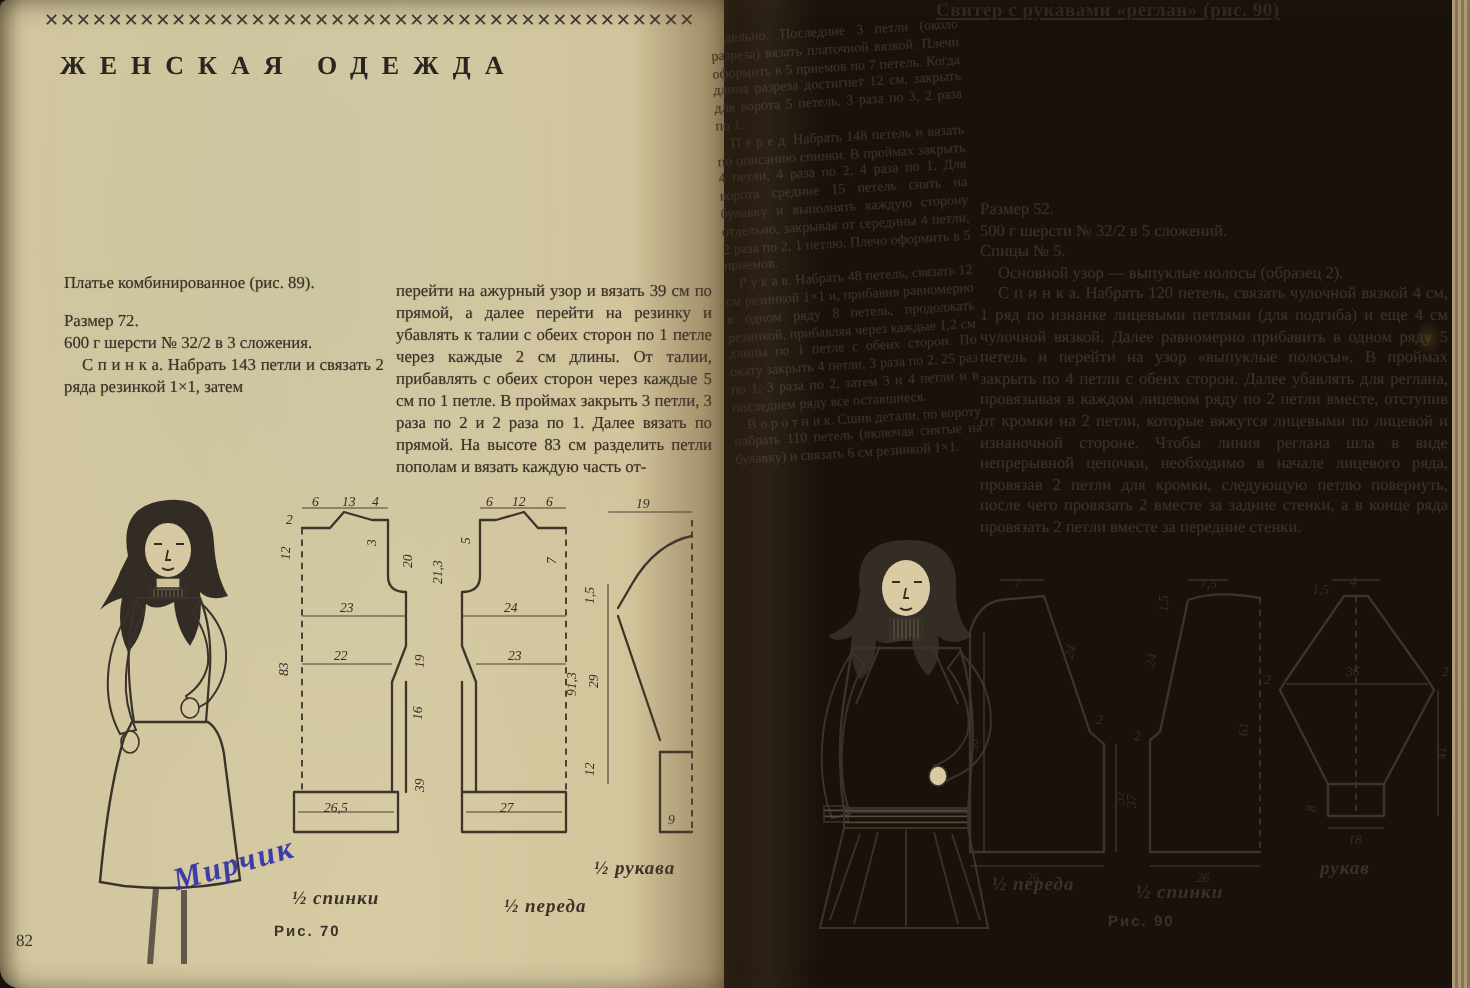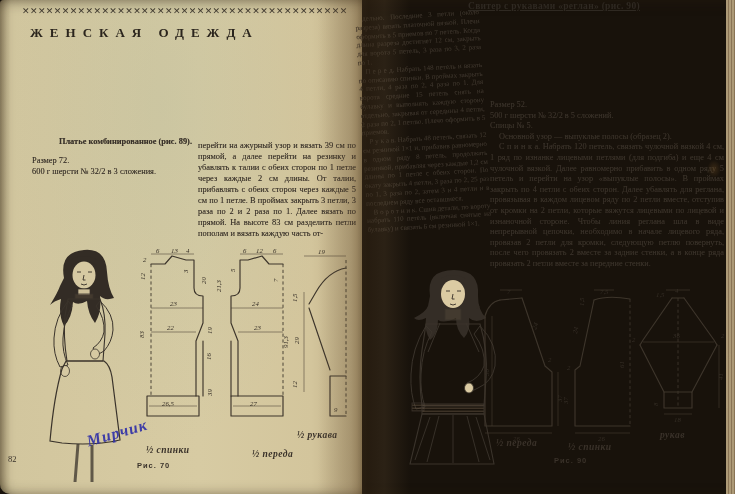--- a/index.html
+++ b/index.html
@@ -24,34 +24,34 @@
   .stain{position:absolute;border-radius:50%;pointer-events:none;}
 
   .ornament{position:absolute;left:22px;top:6px;width:326px;white-space:nowrap;overflow:hidden;
     font:bold 9px "DejaVu Sans",sans-serif;letter-spacing:.4px;color:#2d2720;opacity:.88;}
   .section-title{position:absolute;left:30px;top:25px;width:320px;margin:0;text-align:left;
     font:bold 13px "Liberation Serif",serif;letter-spacing:7px;color:#2b251d;}
   .col{position:absolute;text-align:justify;color:#38312a;
     font:8.4px/11px "Liberation Serif",serif;text-shadow:0 0 .5px rgba(70,58,44,.55);}
   .col p{margin:0;text-indent:9px;}
   .col p.noindent{text-indent:0;}
-  .art-title{font-weight:bold;text-align:right;text-indent:0 !important;margin-bottom:8px !important;}
+  .art-title{font-weight:normal;text-align:left;text-indent:0 !important;margin-bottom:8px !important;}
   #colL1{left:32px;top:136px;width:160px;}
   #colL2{left:198px;top:140px;width:158px;}
   #colR1{left:6px;top:15px;width:124px;font:7px/8.8px "Liberation Serif",serif;
     transform:rotate(-3.4deg);transform-origin:0 100%;}
   #colR1 p{text-indent:7px;}
   #colR2{left:128px;top:52px;width:234px;font:8.3px/10.6px "Liberation Serif",serif;margin-top:48px;}
   .rp-title{position:absolute;left:106px;top:1px;width:262px;margin:0;
     font:bold 9.5px "Liberation Serif",serif;color:#2f2922;letter-spacing:.3px;text-decoration:underline;}
 
   .figure{position:absolute;}
   .dglabel{position:absolute;font:italic bold 9.5px "Liberation Serif",serif;color:#3a322a;letter-spacing:.5px;}
   .figcap{position:absolute;font:bold 7.5px "Liberation Sans",sans-serif;letter-spacing:1px;color:#3a322a;}
-  .pagenum{position:absolute;left:8px;top:454px;font:8.5px "Liberation Serif",serif;color:#3a332b;}
+  .pagenum{position:absolute;left:8px;top:465px;font:8.5px "Liberation Serif",serif;color:#3a332b;}
   .watermark{position:absolute;left:86px;top:424px;font:italic bold 16px "Liberation Serif",serif;
     color:#2e2ea8;transform:rotate(-16deg);letter-spacing:1px;opacity:.9;}
 
   svg{overflow:visible;}
   .oline{stroke:#3d352b;stroke-width:1.15;fill:none;stroke-linejoin:round;stroke-linecap:round;}
   .dline{stroke:#4a4136;stroke-width:.55;fill:none;}
   .dash{stroke:#3d352b;stroke-width:.9;fill:none;stroke-dasharray:3.2,2.6;}
   .dim{font:italic 6.8px "Liberation Serif",serif;fill:#352e26;}
   .sketch{stroke:#3a332b;fill:none;}
 </style>
@@ -79,20 +79,21 @@
 <div id="photo">
 
   <div class="page" id="left-page">
     <div class="ornament">✕✕✕✕✕✕✕✕✕✕✕✕✕✕✕✕✕✕✕✕✕✕✕✕✕✕✕✕✕✕✕✕✕✕✕✕✕✕✕✕✕✕✕✕✕✕✕✕✕✕</div>
     <h1 class="section-title">ЖЕНСКАЯ ОДЕЖДА</h1>
 
     <div class="col" id="colL1">
       <p class="art-title">Платье комбинированное (рис. 89).</p>
       <p class="noindent">Размер 72.</p>
       <p class="noindent">600 г шерсти № 32/2 в 3 сложения.</p>
+      <p>С п и н к а.  Набрать 143 петли и связать 2 ряда резинкой 1×1, затем</p>
     </div>
     <div class="col" id="colL2">
       <p class="noindent">перейти на ажурный узор и вязать 39 см по прямой, а далее перейти на резинку и убавлять к талии с обеих сторон по 1 петле через каждые 2 см длины. От талии, прибавлять с обеих сторон через каждые 5 см по 1 петле. В проймах закрыть 3 петли, 3 раза по 2 и 2 раза по 1. Далее вязать по прямой. На высоте 83 см разделить петли пополам и вязать каждую часть от-</p>
     </div>
 
     <svg class="figure" style="left:26px;top:244px" width="122" height="240" viewBox="0 0 122 240">
       <g>
         <path d="M38,34 Q33,8 58,6 Q80,4 81,28 Q82,44 88,54 Q79,57 74,52 Q76,68 69,79 Q62,70 61,57 Q52,62 47,58 Q46,74 38,82 Q32,70 35,55 Q28,57 24,61 Q32,48 34,42 Z" fill="#332c25"></path>
         <ellipse cx="58" cy="31" rx="11.5" ry="13.5" fill="#d6c9a2"></ellipse>
         <path d="M45,22 Q58,11 71,22 L71,16 Q58,8 45,16 Z" fill="#332c25"></path>

